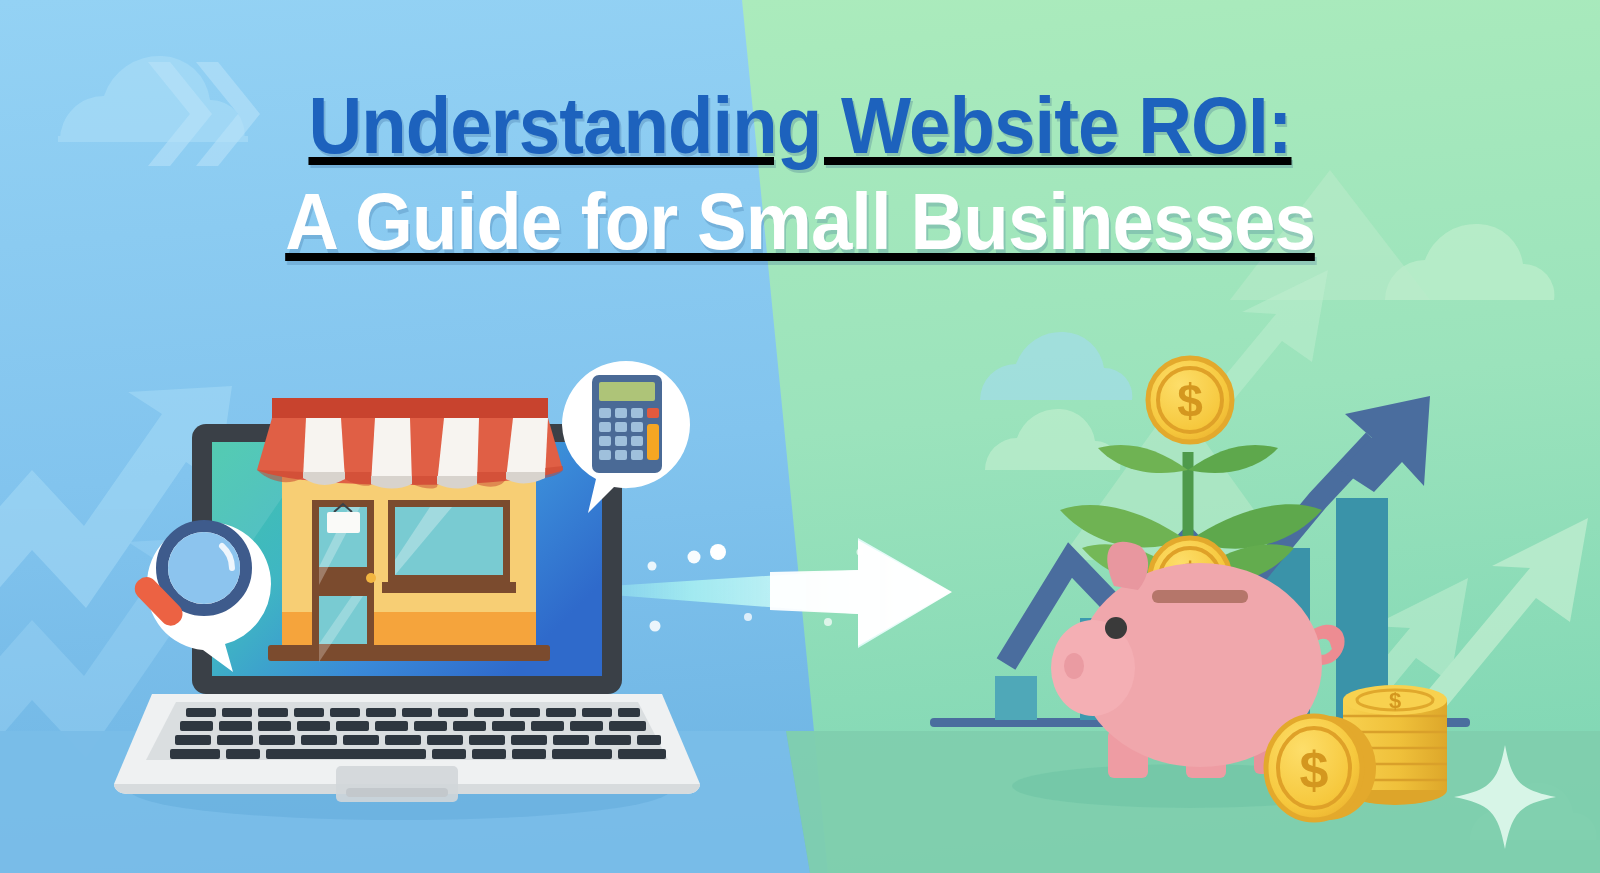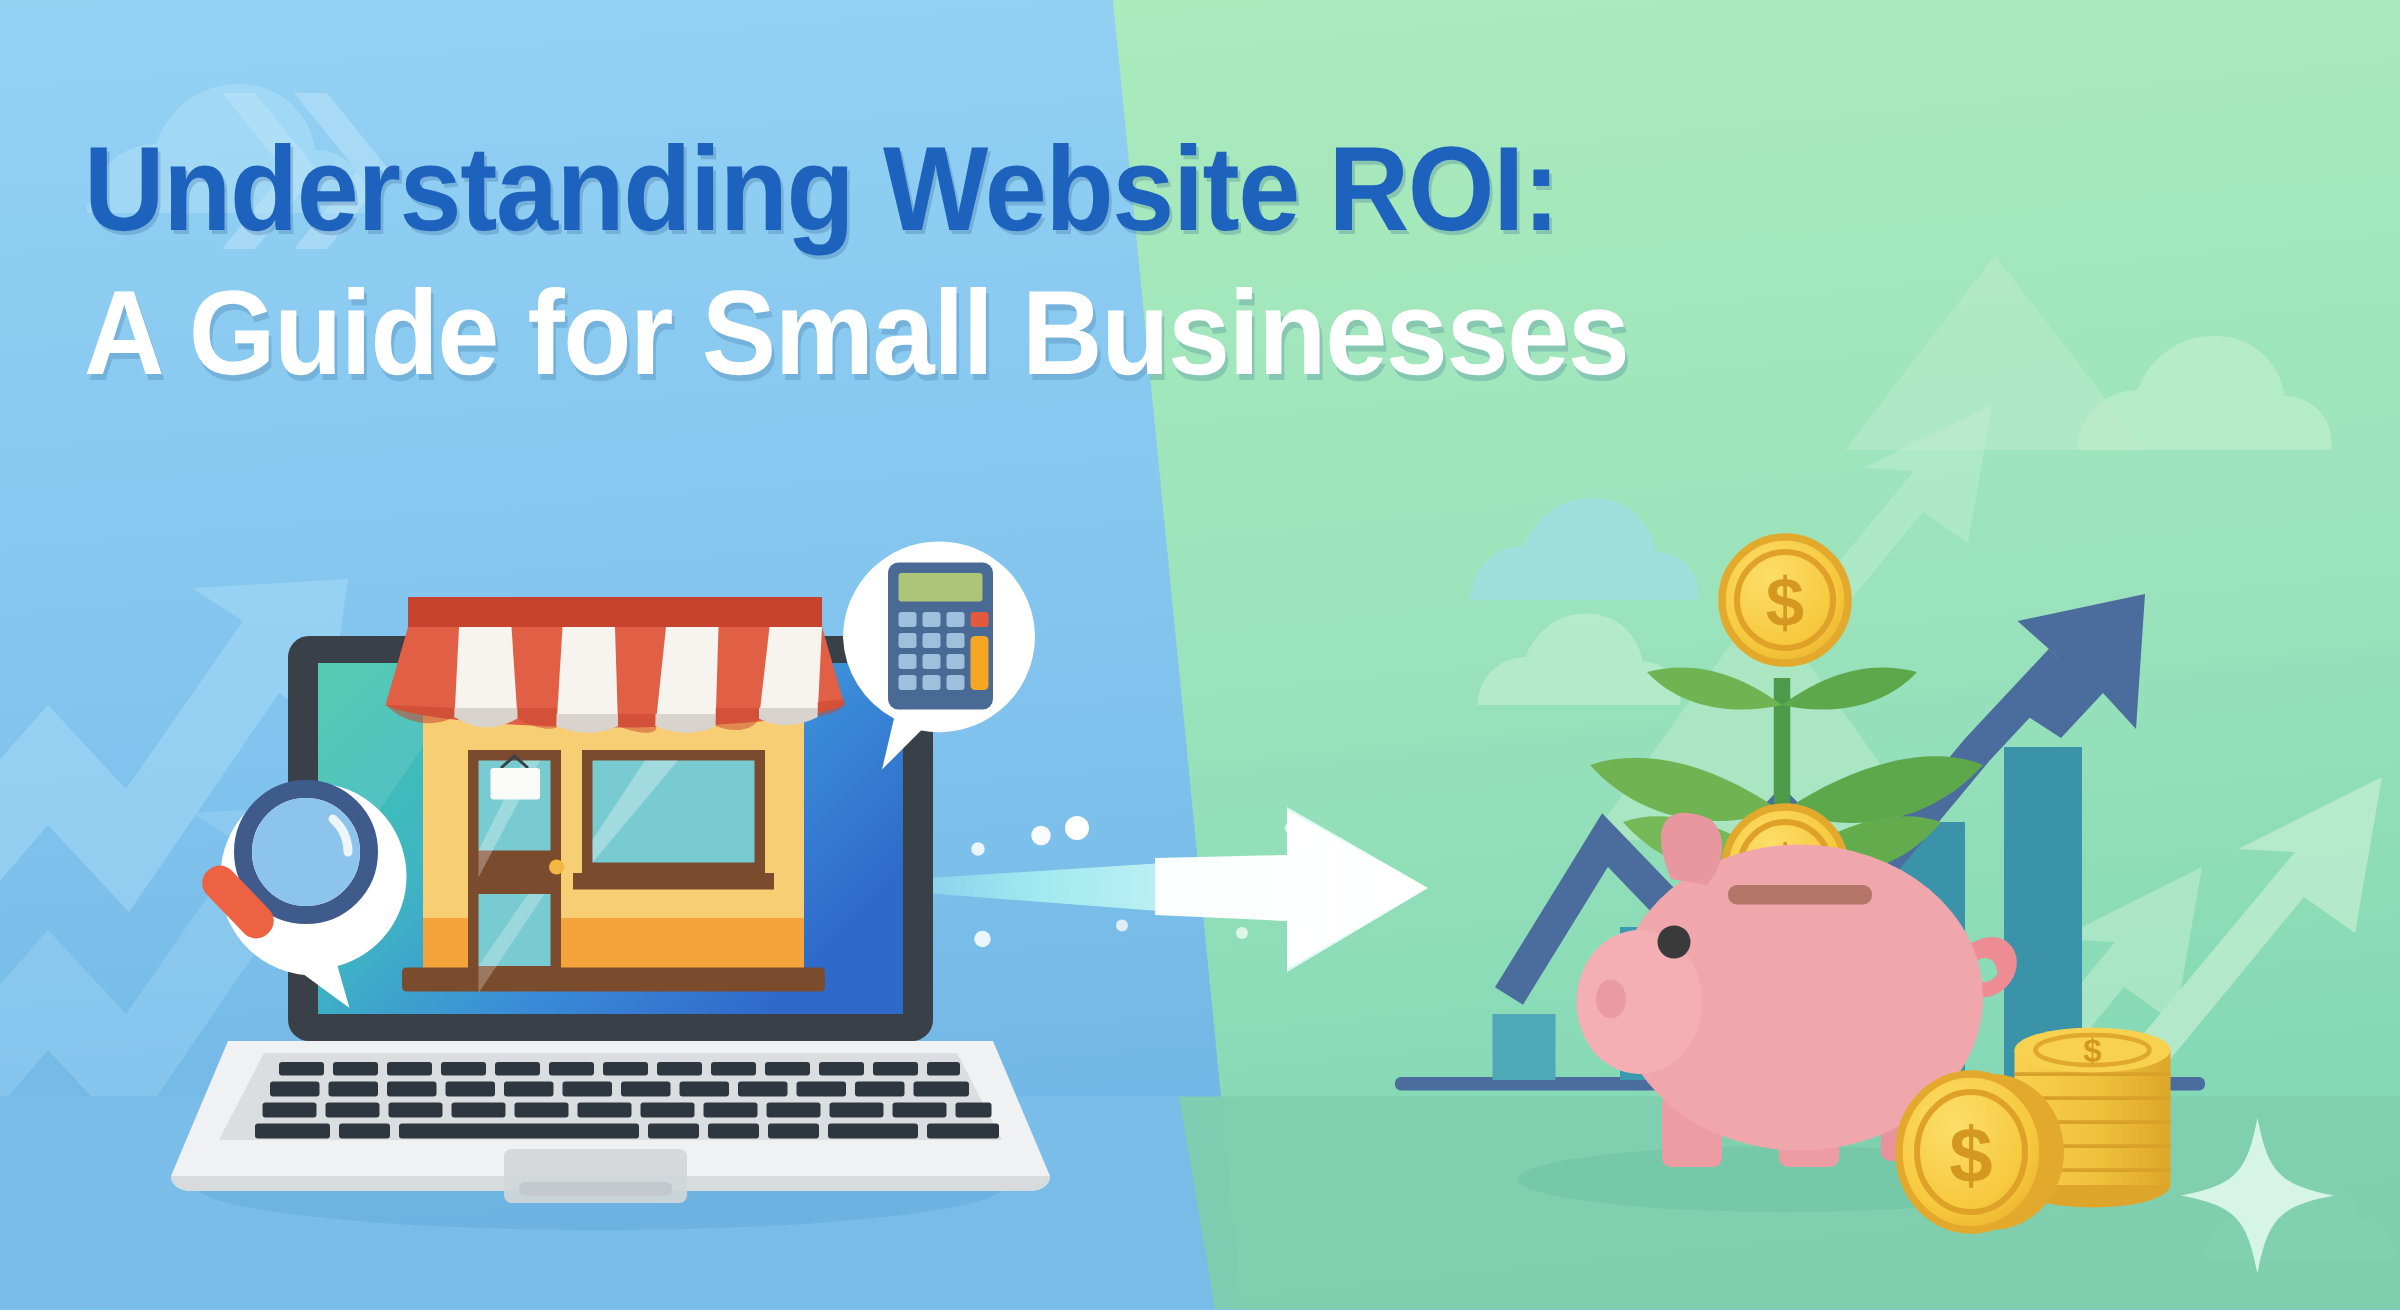--- a/index.html
+++ b/index.html
@@ -14,22 +14,24 @@
     overflow:hidden;
   }
   .layer { position:absolute; inset:0; }
   svg.layer { display:block; }
 
   
   #title-block {
     position:absolute;
     left:0; top:78px;
     width:1600px;
+    text-align:center;
     z-index:40;
     pointer-events:none;
+    text-decoration:underline;
   }
   #title-line-1, #title-line-2 {
     font-family:"Liberation Sans", sans-serif;
     font-weight:bold;
     font-size:80px;
     line-height:96px;
     letter-spacing:-1px;
     transform:scaleX(0.93);
     white-space:nowrap;
   }

